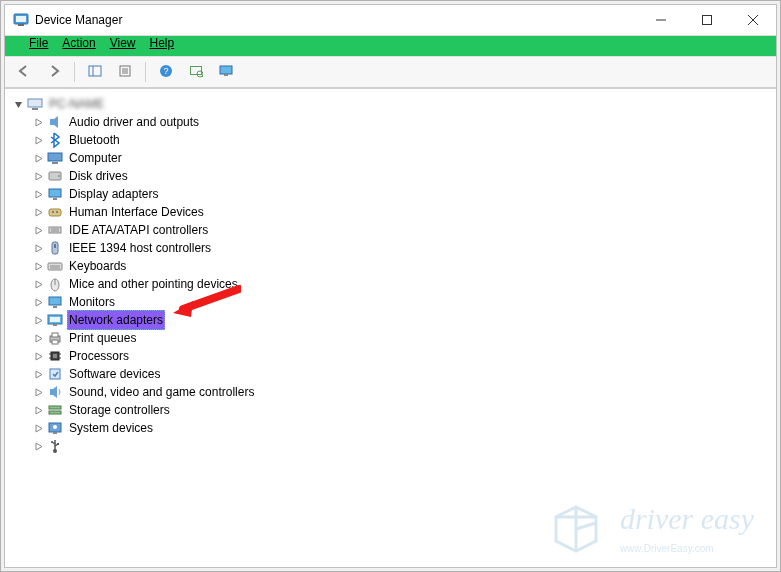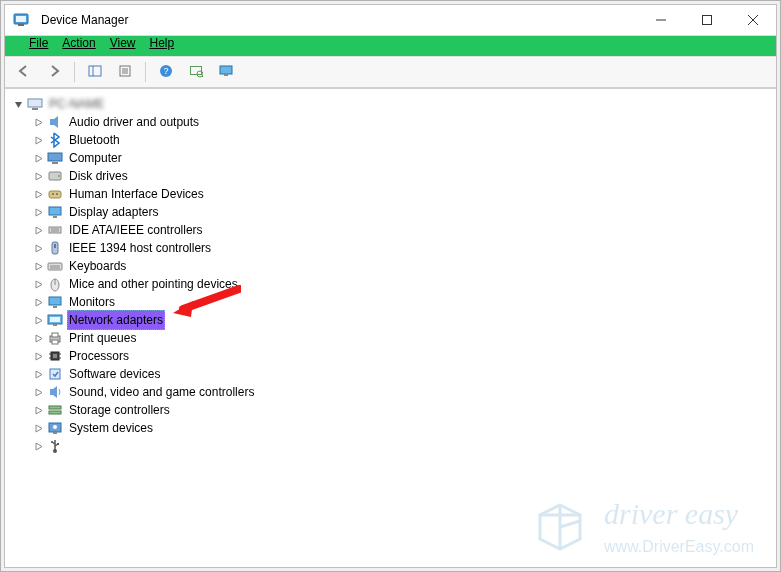--- a/index.html
+++ b/index.html
@@ -1,20 +1,20 @@
 <!DOCTYPE html>
 <html><head>
 <meta charset="utf-8">
 <style>
   html,body{margin:0;padding:0;font-family:"Segoe UI",Tahoma,Arial,sans-serif;font-size:12px;color:#000;background:#fff}
   .frame{position:relative;width:781px;height:572px;border:1px solid #b0b0b0;box-sizing:border-box;background:#f0f0f0}
   .window{position:absolute;left:3px;top:3px;right:3px;bottom:3px;background:#fff;border:1px solid #bfbfbf;box-sizing:border-box;display:flex;flex-direction:column}
   
   .titlebar{height:30px;display:flex;align-items:center;justify-content:space-between;background:#fff;border-bottom:1px solid #dcdcdc}
-  .title-left{display:flex;align-items:center;gap:12px;padding-left:8px}
+  .title-left{display:flex;align-items:center;gap:6px;padding-left:8px}
   .app-icon svg{display:block}
   .title-text{font-size:12px}
   .win-controls{display:flex;height:100%}
   .win-btn{width:46px;height:100%;display:flex;align-items:center;justify-content:center;color:#333}
   
   .menubar{height:20px;display:flex;align-items:flex-start;gap:14px;padding:0 24px;background:#22c55e;border-bottom:1px solid #e0e0e0;font-size:12px}
   .menu-item{cursor:default}
   .menu-item span.u{text-decoration:underline}
   
   .toolbar{height:30px;display:flex;align-items:center;gap:4px;padding:0 6px;background:#f7f7f7;border-bottom:1px solid #d0d0d0}
@@ -30,21 +30,21 @@
   .node .label{padding:0 2px}
   .node.selected .label{background:#8b5cf6;border:1px dotted #7aa7d8;padding:0 1px}
   .root-label{filter:blur(2px);color:#555}
   .indent-0{padding-left:2px}
   .indent-1{padding-left:22px}
   
   .watermark{position:absolute;right:22px;bottom:12px;display:flex;align-items:center;gap:18px;opacity:0.18;pointer-events:none}
   .watermark svg{display:block}
   .wm-text{display:flex;flex-direction:column;line-height:1}
   .wm-main{font-size:30px;font-style:italic;font-family:Georgia,"Times New Roman",serif;color:#2a7fb8}
-  .wm-sub{font-size:16px;color:#2a7fb8;margin-top:10px}
+  .wm-sub{font-size:10px;color:#2a7fb8;margin-top:10px}
   
   .arrow{position:absolute;pointer-events:none}
 </style>
 </head>
 <body>
 
 <div class="frame">
 <div class="window">
 
   <div class="titlebar">
@@ -206,55 +206,55 @@
             <span class="label">Disk drives</span>
           </div>
           <div class="node indent-1">
             <span class="twist">
               <svg width="9" height="9" viewBox="0 0 9 9">
                 <path d="M2 1 L8 4.5 L2 8 Z" fill="none" stroke="#888"></path>
               </svg>
             </span>
             <span class="icon">
               <svg width="16" height="16" viewBox="0 0 16 16">
+                <rect x="2" y="3" width="12" height="8" fill="#67b6e8" stroke="#2a6ea8"></rect>
+                <rect x="6" y="12" width="4" height="2" fill="#888"></rect>
+              </svg>
+            </span>
+            <span class="label">Display adapters</span>
+          </div>
+          <div class="node indent-1">
+            <span class="twist">
+              <svg width="9" height="9" viewBox="0 0 9 9">
+                <path d="M2 1 L8 4.5 L2 8 Z" fill="none" stroke="#888"></path>
+              </svg>
+            </span>
+            <span class="icon">
+              <svg width="16" height="16" viewBox="0 0 16 16">
                 <rect x="2" y="5" width="12" height="7" rx="2" fill="#d8c68a" stroke="#a08a40"></rect>
                 <circle cx="6" cy="8" r="1" fill="#666"></circle>
                 <circle cx="10" cy="8" r="1" fill="#666"></circle>
               </svg>
             </span>
             <span class="label">Human Interface Devices</span>
           </div>
           <div class="node indent-1">
             <span class="twist">
               <svg width="9" height="9" viewBox="0 0 9 9">
                 <path d="M2 1 L8 4.5 L2 8 Z" fill="none" stroke="#888"></path>
               </svg>
             </span>
             <span class="icon">
               <svg width="16" height="16" viewBox="0 0 16 16">
-                <rect x="2" y="3" width="12" height="8" fill="#67b6e8" stroke="#2a6ea8"></rect>
-                <rect x="6" y="12" width="4" height="2" fill="#888"></rect>
-              </svg>
-            </span>
-            <span class="label">Display adapters</span>
-          </div>
-          <div class="node indent-1">
-            <span class="twist">
-              <svg width="9" height="9" viewBox="0 0 9 9">
-                <path d="M2 1 L8 4.5 L2 8 Z" fill="none" stroke="#888"></path>
-              </svg>
-            </span>
-            <span class="icon">
-              <svg width="16" height="16" viewBox="0 0 16 16">
                 <rect x="2" y="5" width="12" height="6" fill="#d8d8d8" stroke="#888"></rect>
                 <line x1="4" y1="7" x2="12" y2="7" stroke="#888"></line>
                 <line x1="4" y1="9" x2="12" y2="9" stroke="#888"></line>
               </svg>
             </span>
-            <span class="label">IDE ATA/IEEE controllers</span>
+            <span class="label">IDE ATA/ATAPI controllers</span>
           </div>
           <div class="node indent-1">
             <span class="twist">
               <svg width="9" height="9" viewBox="0 0 9 9">
                 <path d="M2 1 L8 4.5 L2 8 Z" fill="none" stroke="#888"></path>
               </svg>
             </span>
             <span class="icon">
               <svg width="16" height="16" viewBox="0 0 16 16">
                 <rect x="5" y="2" width="6" height="12" rx="2" fill="#b8c6d8" stroke="#5a78a0"></rect>

